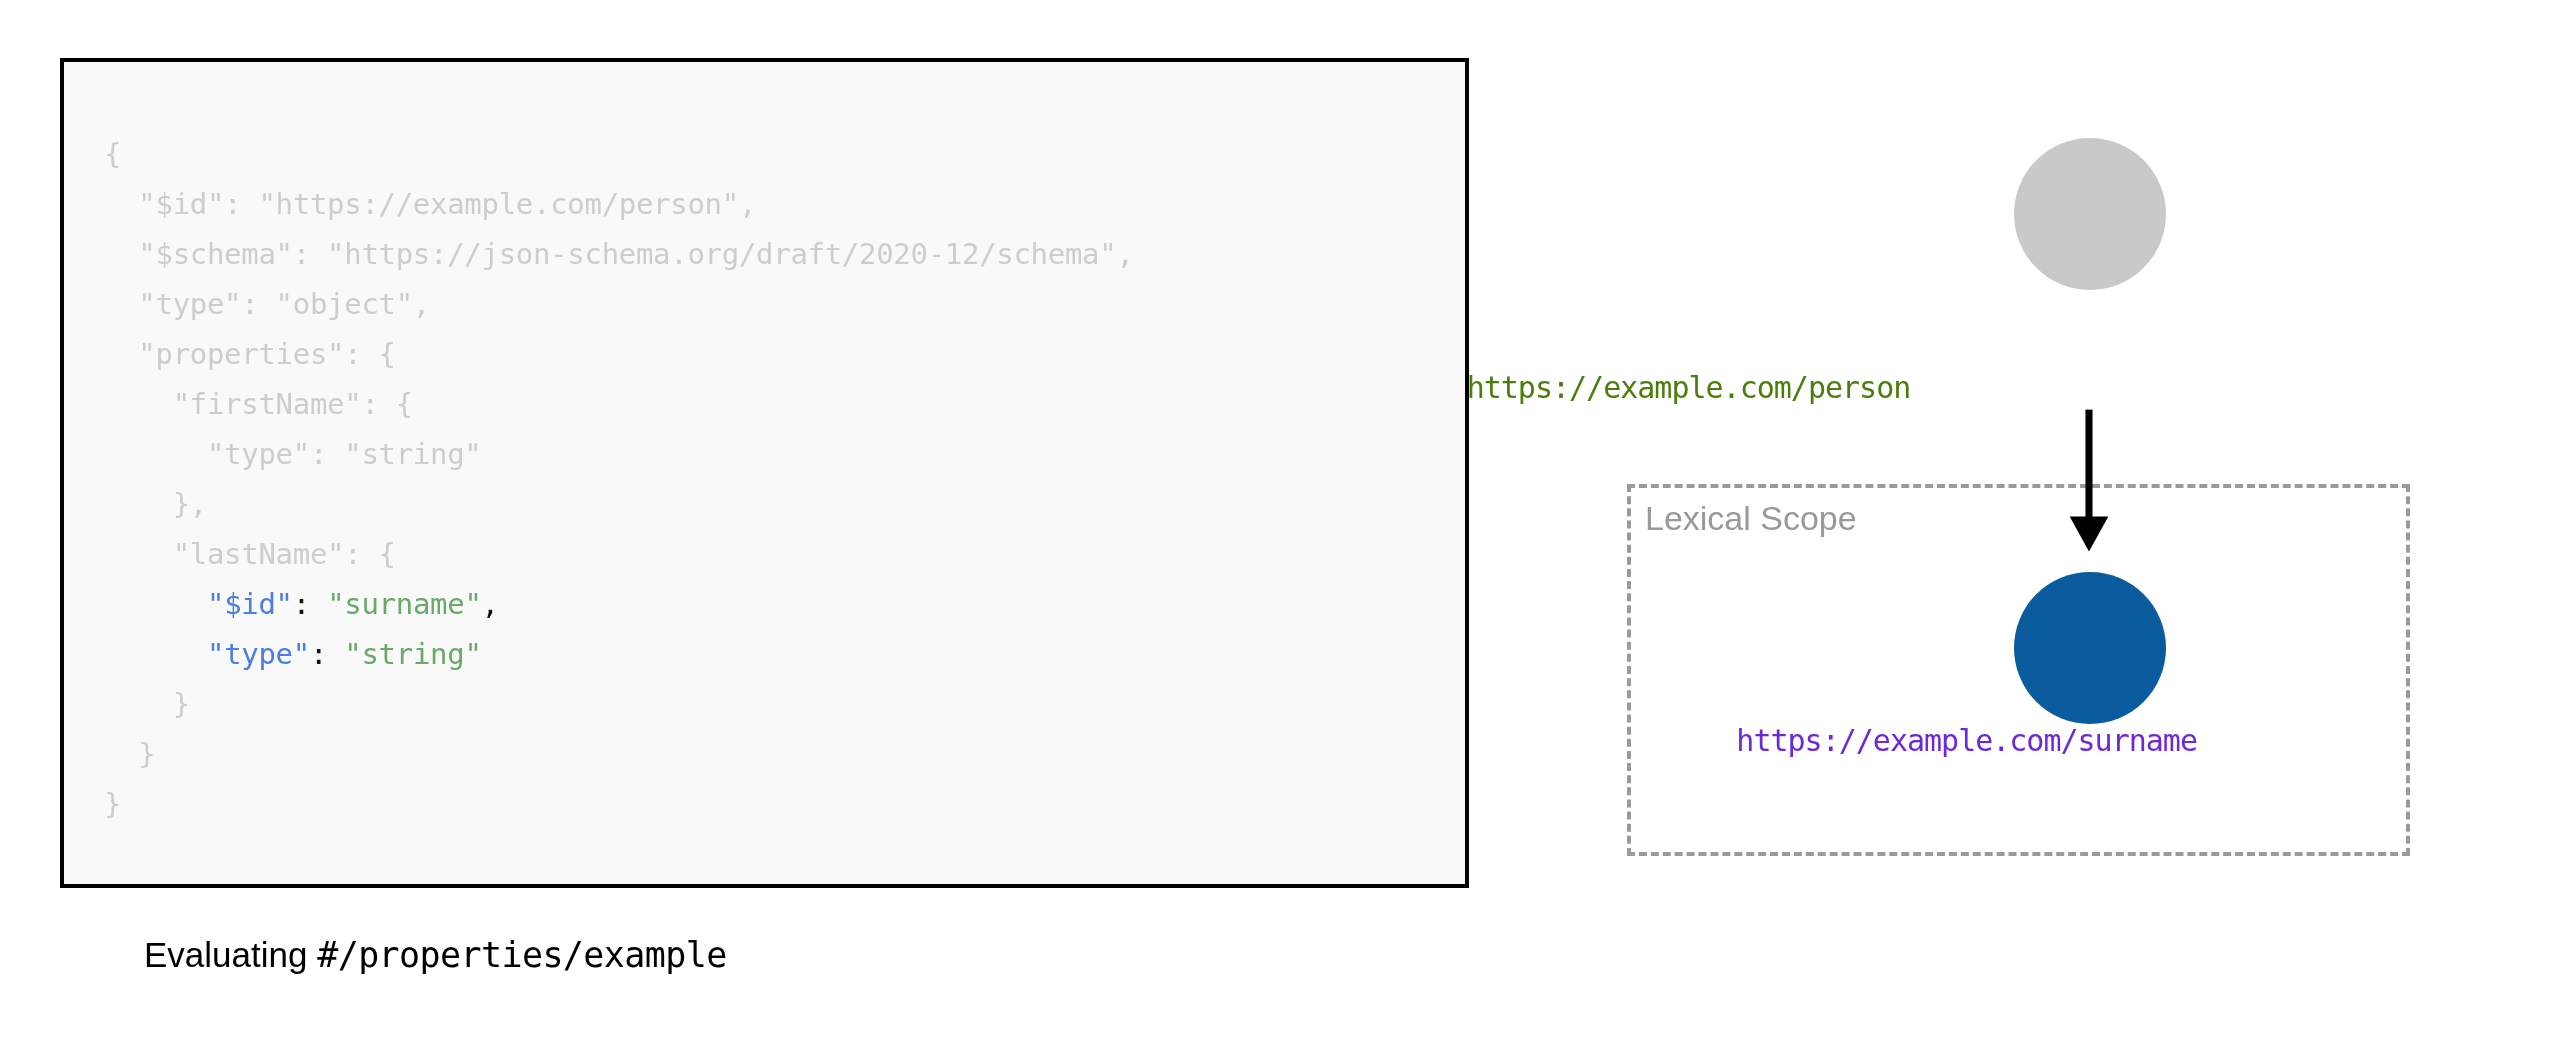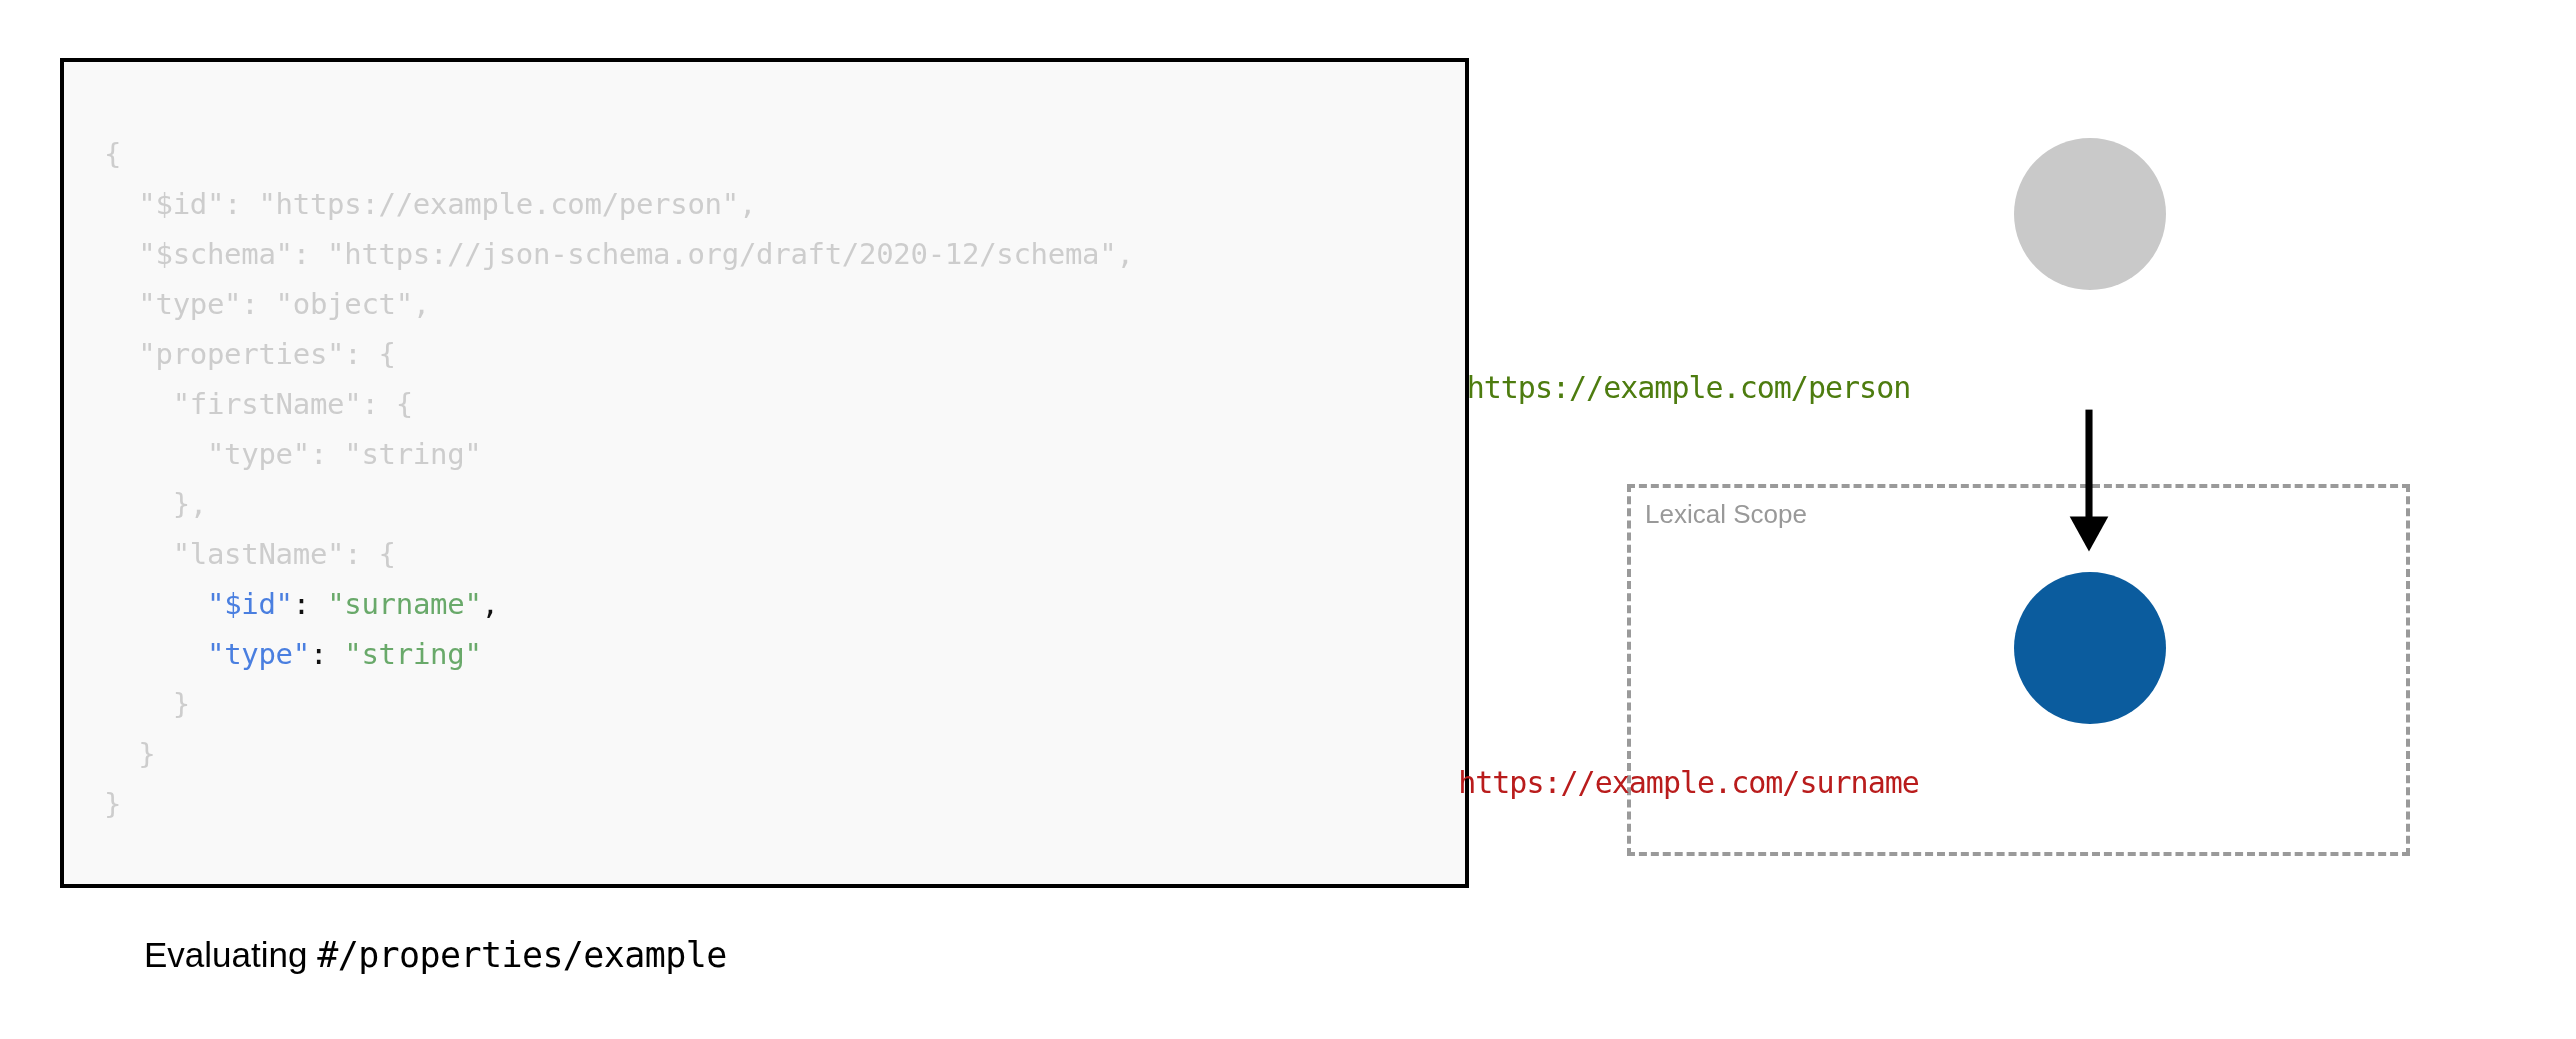--- a/index.html
+++ b/index.html
@@ -117,22 +117,23 @@
     text-align: center;
     width: 1017px;
     left: -379px;
   }
   #node-person-label {
     top: 330px;
     color: #4d7c0f;
     margin-top: 40px;
   }
   #node-surname-label {
-    top: 765px;
-    color: #b91c1c;
+    top: 723px;
+    color: #6d28d9;
+    text-align: right;
   }
 
   
   #arrow-person-to-surname {
     position: absolute;
     left: 501px;
     top: 409px;
     width: 58px;
     height: 143px;
     overflow: visible;
@@ -146,21 +147,21 @@
     width: 783px;
     height: 372px;
     box-sizing: border-box;
     border: 4.5px dashed #9a9a9a;
   }
   #lexical-scope-box-label {
     position: absolute;
     left: 86px;
     top: 499px;
     font-family: "Liberation Sans", sans-serif;
-    font-size: 26px;
+    font-size: 34px;
     color: #999999;
     white-space: nowrap;
   }
 </style>
 </head>
 <body>
 
 <div id="left-panel">
 
   <div id="code-box">

